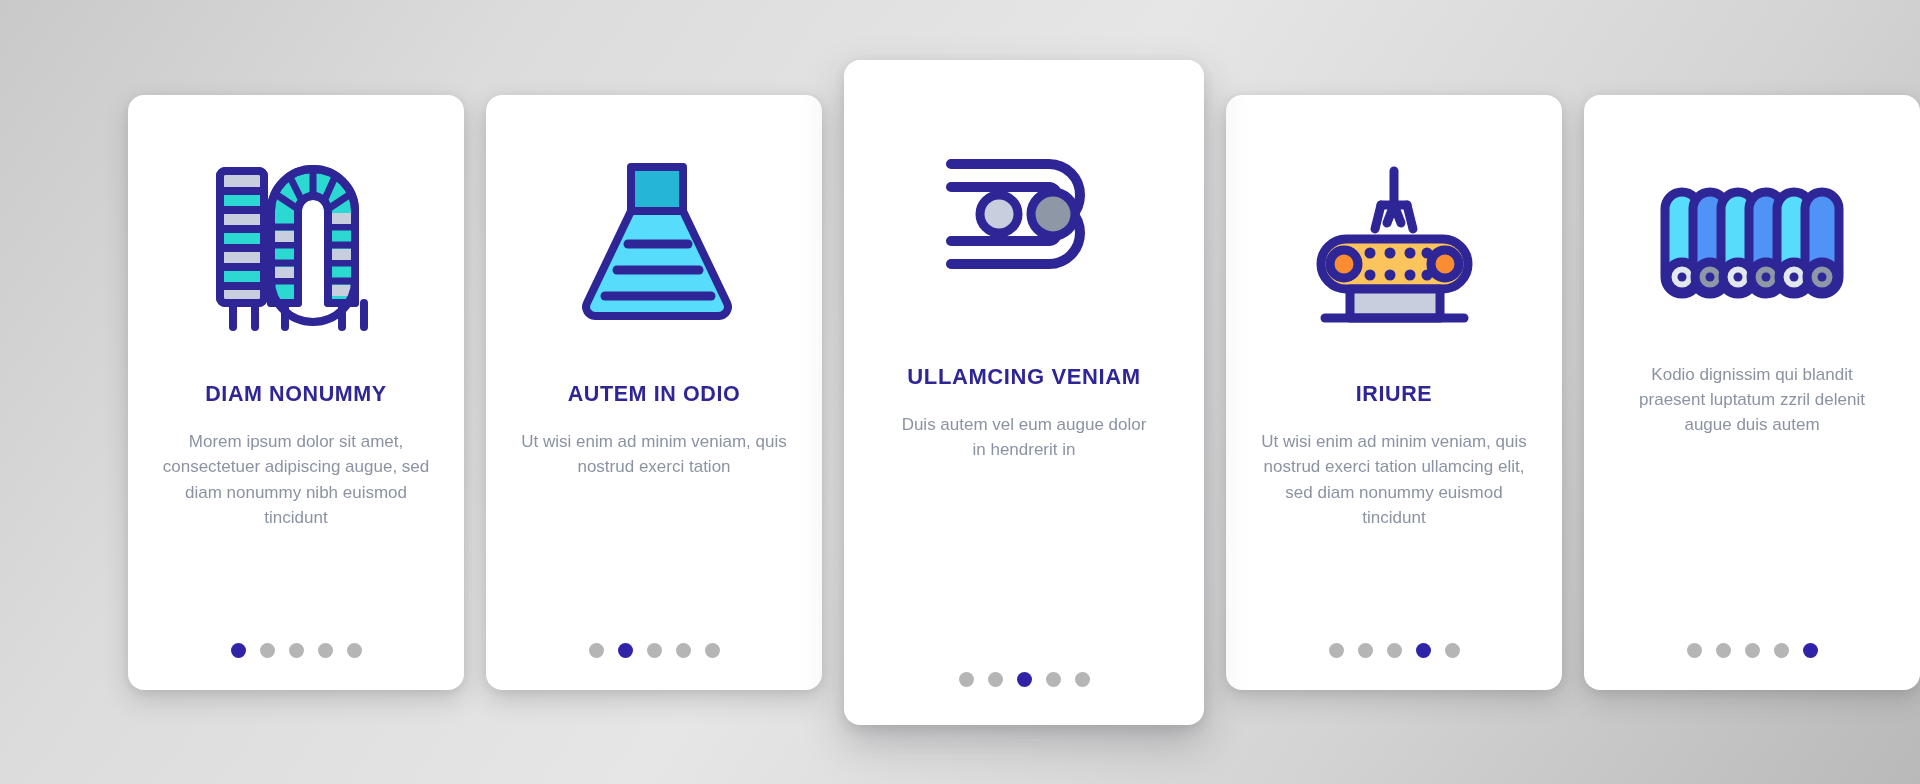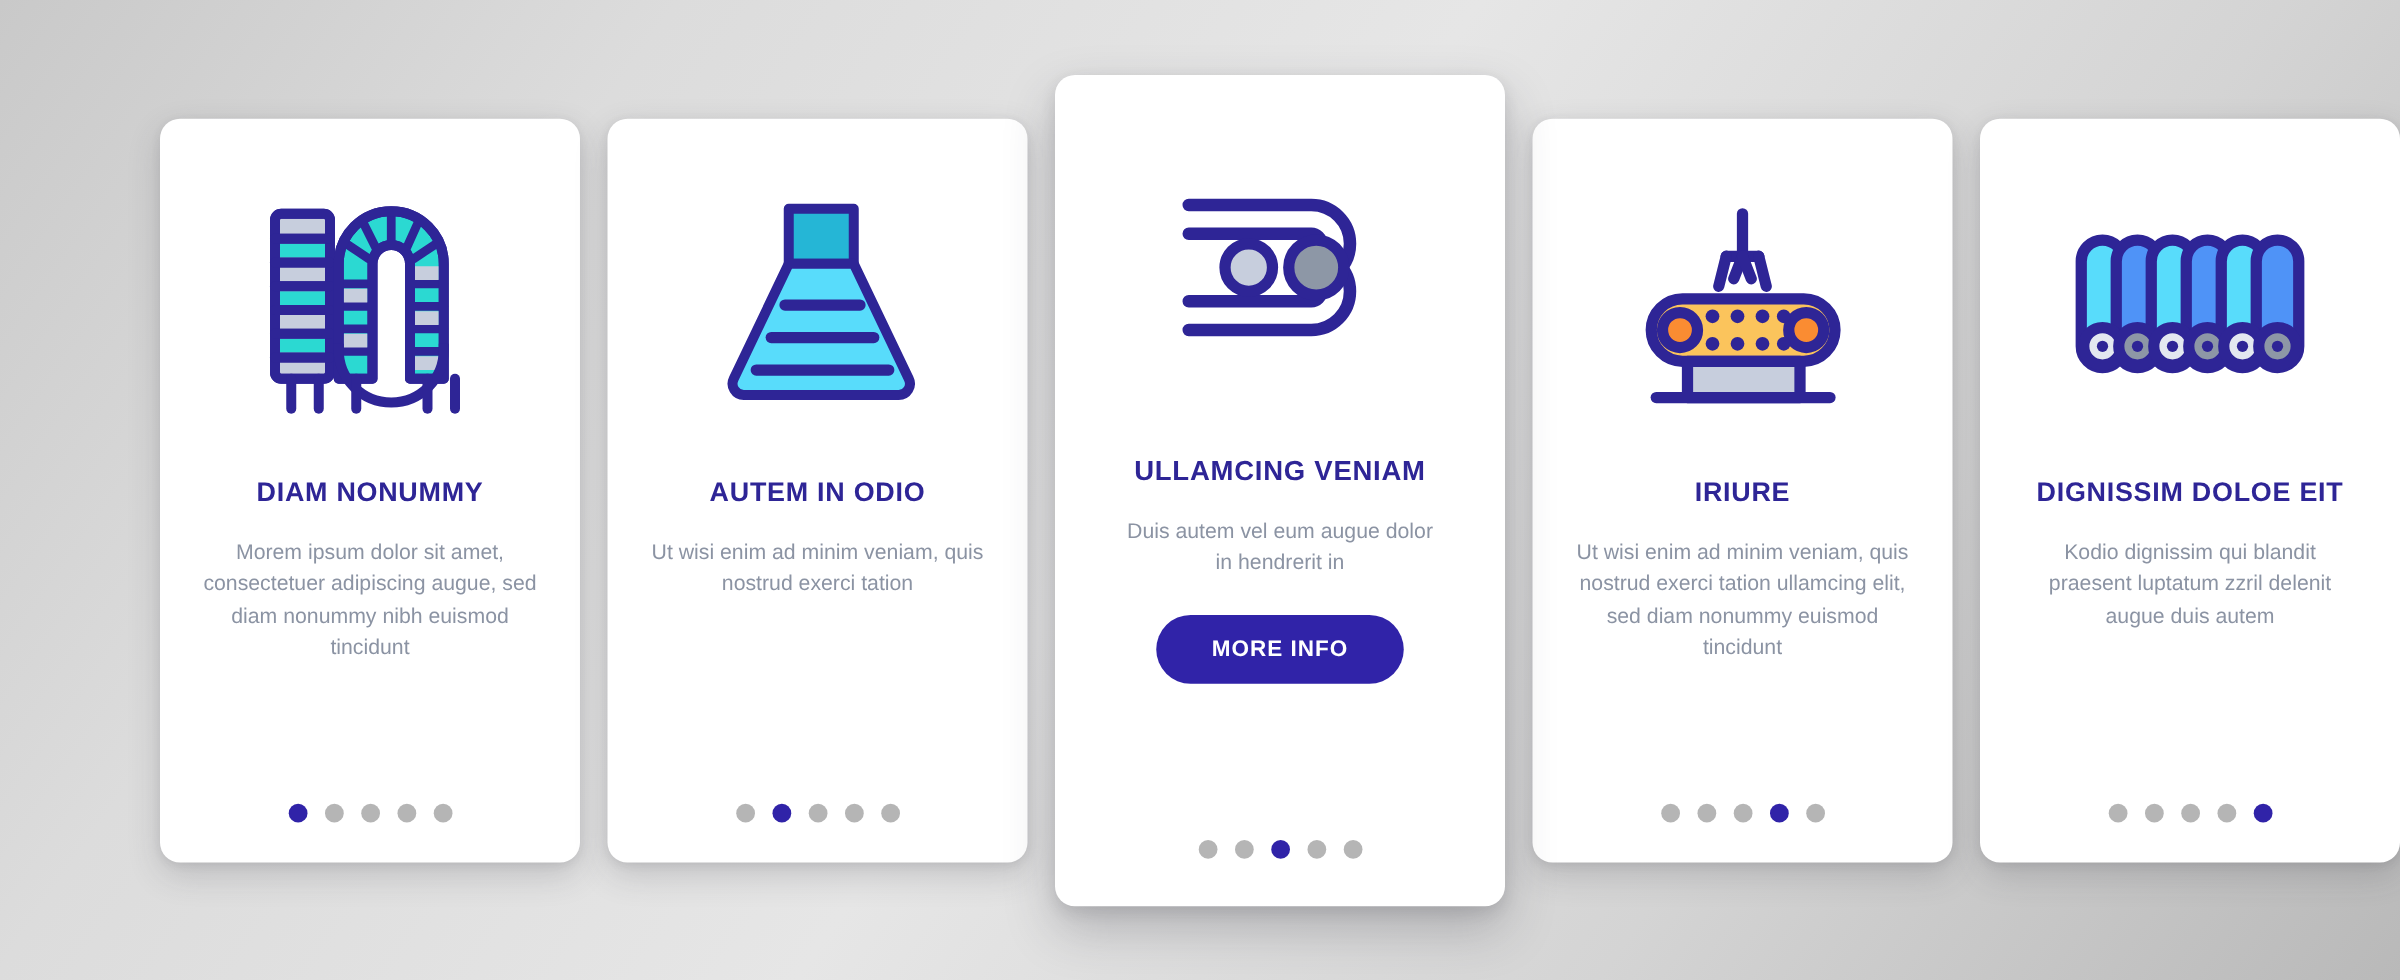--- a/index.html
+++ b/index.html
@@ -257,21 +257,20 @@
             <path d="M14 39 L112 39 A8 8 0 0 1 112 55"></path>
             <path d="M14 116 L112 116 A31 31 0 0 0 112 54"></path>
             <path d="M14 93 L112 93 A8 8 0 0 0 112 77"></path>
           </g>
           <circle cx="62" cy="66" r="19" fill="#c7cedd" stroke="#2e2596" stroke-width="9"></circle>
           <circle cx="116" cy="66" r="22" fill="#8d97a6" stroke="#2e2596" stroke-width="9"></circle>
         </svg>
       </div>
       <div class="card-title">ULLAMCING VENIAM</div>
       <div class="card-body">Duis autem vel eum augue dolor in hendrerit in</div>
-      <button class="more-btn">MORE INFO</button>
       <div class="dots">
         <span class="dot"></span>
         <span class="dot"></span>
         <span class="dot active"></span>
         <span class="dot"></span>
         <span class="dot"></span>
       </div>
     </div>
 
     <div class="card regular">
@@ -335,21 +334,20 @@
           <g fill="#2e2596">
             <circle cx="25" cy="97" r="4.5"></circle>
             <circle cx="53" cy="97" r="4.5"></circle>
             <circle cx="81" cy="97" r="4.5"></circle>
             <circle cx="109" cy="97" r="4.5"></circle>
             <circle cx="137" cy="97" r="4.5"></circle>
             <circle cx="165" cy="97" r="4.5"></circle>
           </g>
         </svg>
       </div>
-      <div class="card-title">DIGNISSIM DOLOE EIT</div>
       <div class="card-body">Kodio dignissim qui blandit praesent luptatum zzril delenit augue duis autem</div>
       <div class="dots">
         <span class="dot"></span>
         <span class="dot"></span>
         <span class="dot"></span>
         <span class="dot"></span>
         <span class="dot active"></span>
       </div>
     </div>
 

